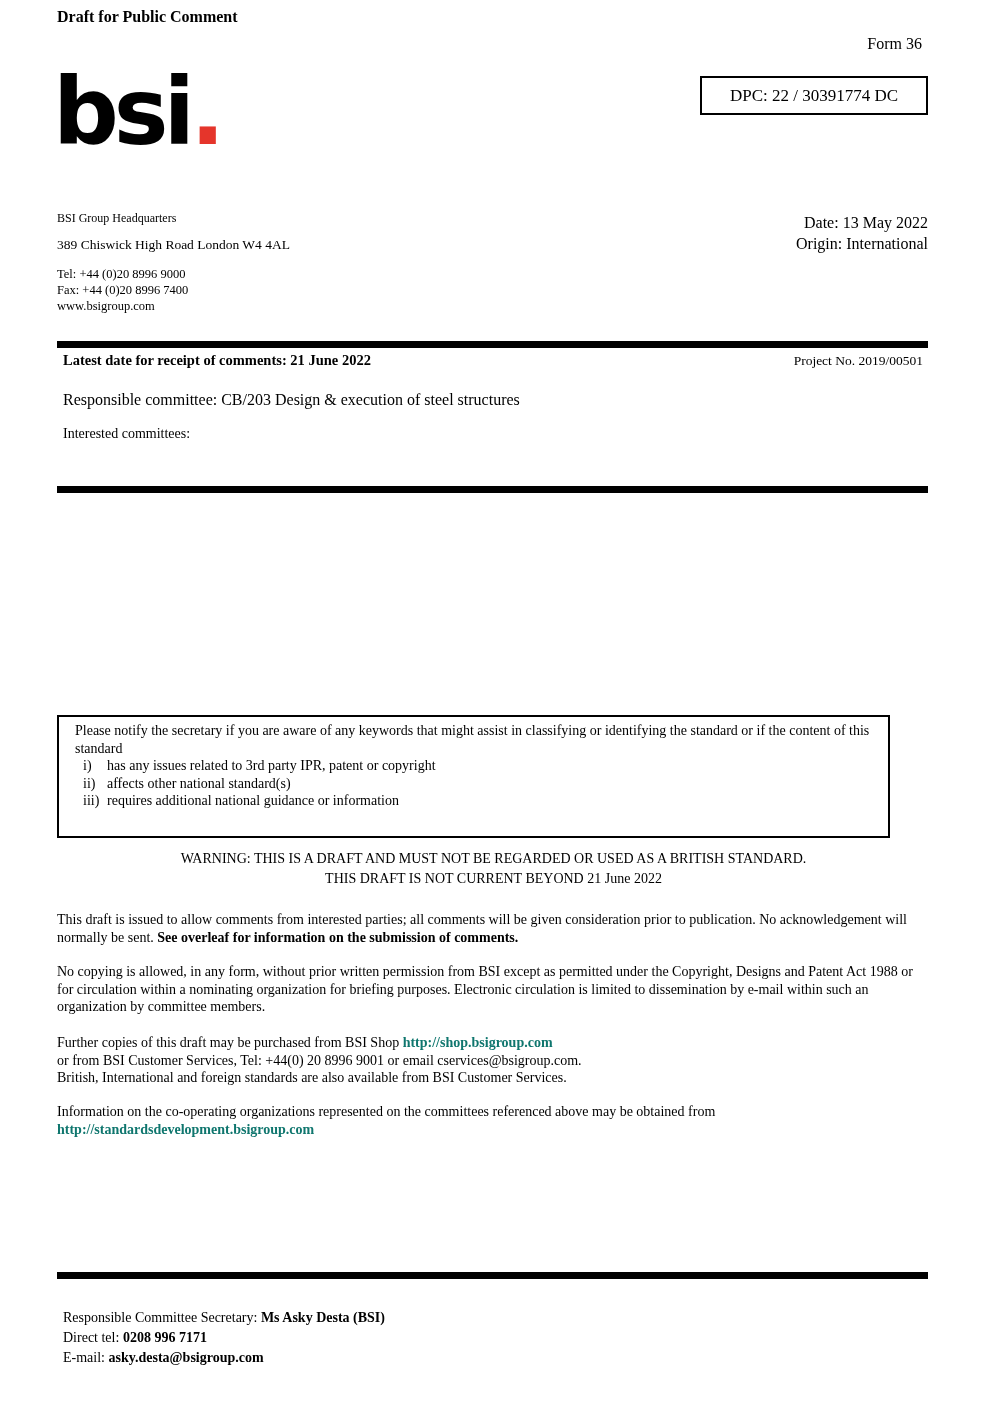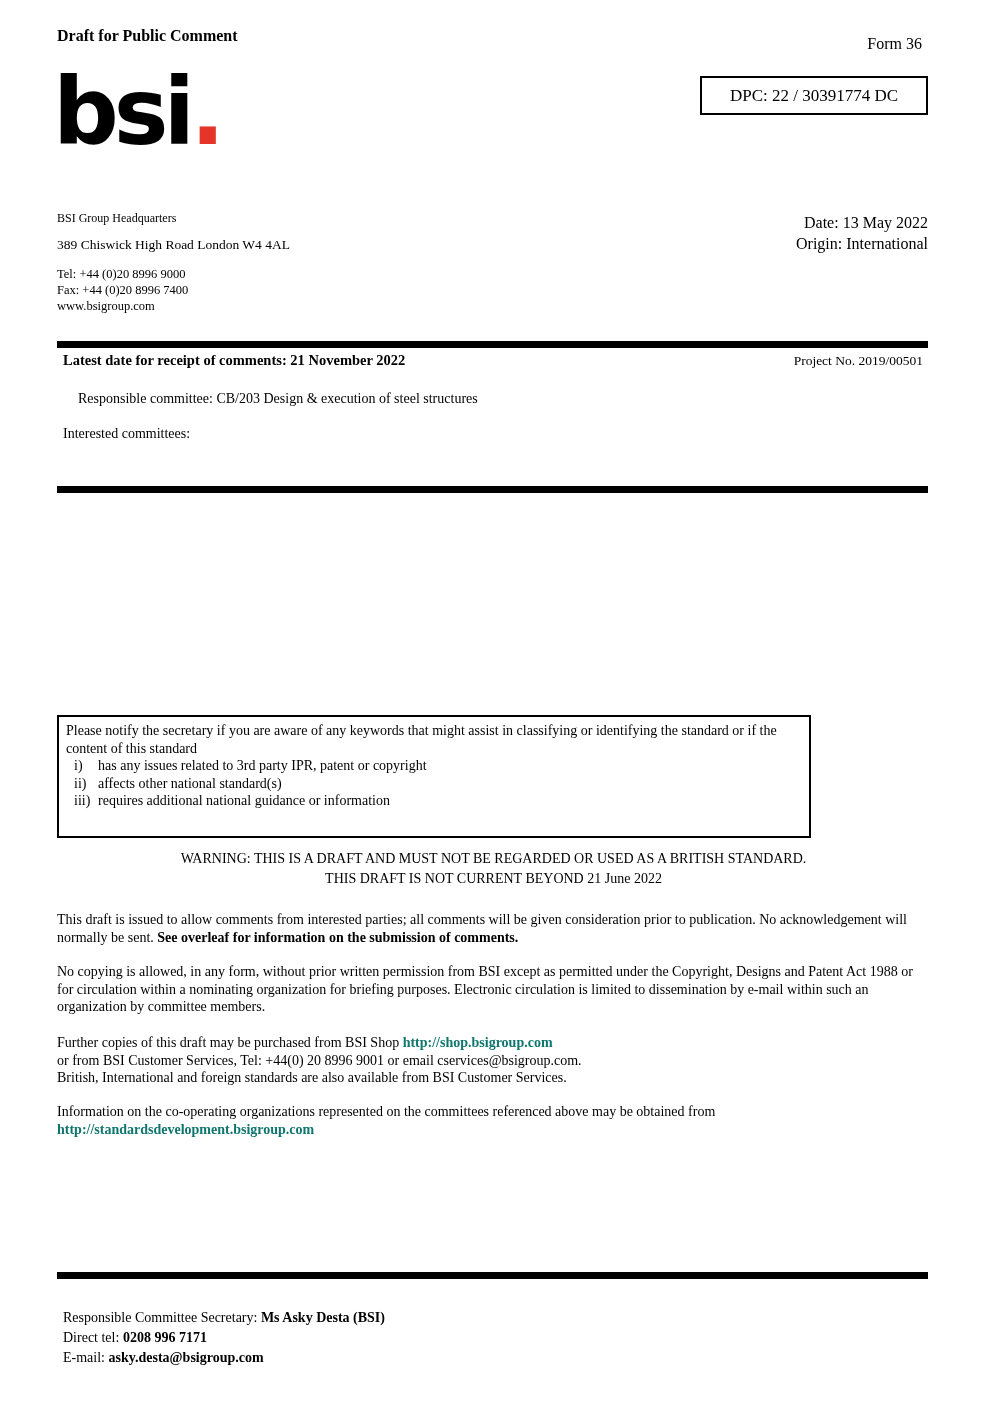--- a/index.html
+++ b/index.html
@@ -6,21 +6,21 @@
   html,body { background:#ffffff; }
   .page {
     position:relative;
     width:992px; height:1403px;
     background:#ffffff;
     color:#000000;
     font-family:"Liberation Serif", serif;
     overflow:hidden;
   }
   .b { font-weight:bold; }
-  .draft-label { position:absolute; left:57px; top:8px; font-size:16px; font-weight:bold;margin-top:19px; }
+  .draft-label { position:absolute; left:57px; top:8px; font-size:16px; font-weight:bold; }
   .form-label  { position:absolute; right:70px; top:27px; font-size:16px;margin-top:8px; }
   .dpc-box {
     position:absolute; left:700px; top:76px; width:228px; height:39px;
     border:2px solid #000; display:flex; align-items:center; justify-content:center;
     font-size:17px;
   }
   .logo {
     position:absolute; left:53px; top:60px;
     font-family:"DejaVu Sans", sans-serif;
     font-weight:bold; font-size:92px; letter-spacing:-5px; line-height:1.15;
@@ -35,31 +35,31 @@
     text-align:right; font-size:16px; line-height:21px;
   }
   .bar { position:absolute; left:57px; width:871px; height:7px; background:#000; }
   .bar1 { top:341px; } .bar2 { top:486px; } .bar3 { top:1272px; }
   .meta-row {
     position:absolute; left:63px; top:352px; width:860px;
     display:flex; justify-content:space-between; align-items:baseline;
   }
   .latest-date { font-size:14.5px; font-weight:bold; }
   .project-no  { font-size:13.5px; }
-  .resp-committee { position:absolute; left:78px; top:391px; font-size:14px; }
+  .resp-committee { position:absolute; left:63px; top:391px; font-size:16px; }
   .interested     { position:absolute; left:63px; top:426px; font-size:14px; }
   .title-box {
     position:absolute; left:57px; top:521px; width:873px; height:196px;
     border:2px solid #000; padding:5px 7px; font-size:14px;
   }
   .title-box .row { display:flex; }
   .title-label { width:62px; flex:0 0 62px; }
   .keywords-box {
-    position:absolute; left:57px; top:715px; width:754px; height:123px;
-    border:2px solid #000; padding:5px 7px; font-size:14px; line-height:17.5px;
+    position:absolute; left:57px; top:715px; width:833px; height:123px;
+    border:2px solid #000; padding:5px 16px; font-size:14px; line-height:17.5px;
   }
   .kw-item { display:flex; margin-left:4px; }
   .kw-marker { width:28px; flex:0 0 28px; text-align:left; padding-left:4px; }
   .warning {
     position:absolute; left:57px; top:849px; width:873px;
     text-align:center; font-weight:normal; font-size:14px; line-height:20px;
   }
   .para { position:absolute; left:57px; width:866px; font-size:14px; line-height:17.5px; }
   .p1 { top:911px; }
   .p2 { top:963px; }
@@ -92,21 +92,21 @@
   </div>
 
   <div class="date-block">
     <div>Date: 13 May 2022</div>
     <div>Origin: International</div>
   </div>
 
   <div class="bar bar1"></div>
 
   <div class="meta-row">
-    <span class="latest-date">Latest date for receipt of comments: 21 November 2022</span>
+    <span class="latest-date">Latest date for receipt of comments: 21 June 2022</span>
     <span class="project-no">Project No. 2019/00501</span>
   </div>
 
   <div class="resp-committee">Responsible committee: CB/203 Design &amp; execution of steel structures</div>
   <div class="interested">Interested committees:</div>
 
   <div class="bar bar2"></div>
 
 
   <div class="keywords-box">

